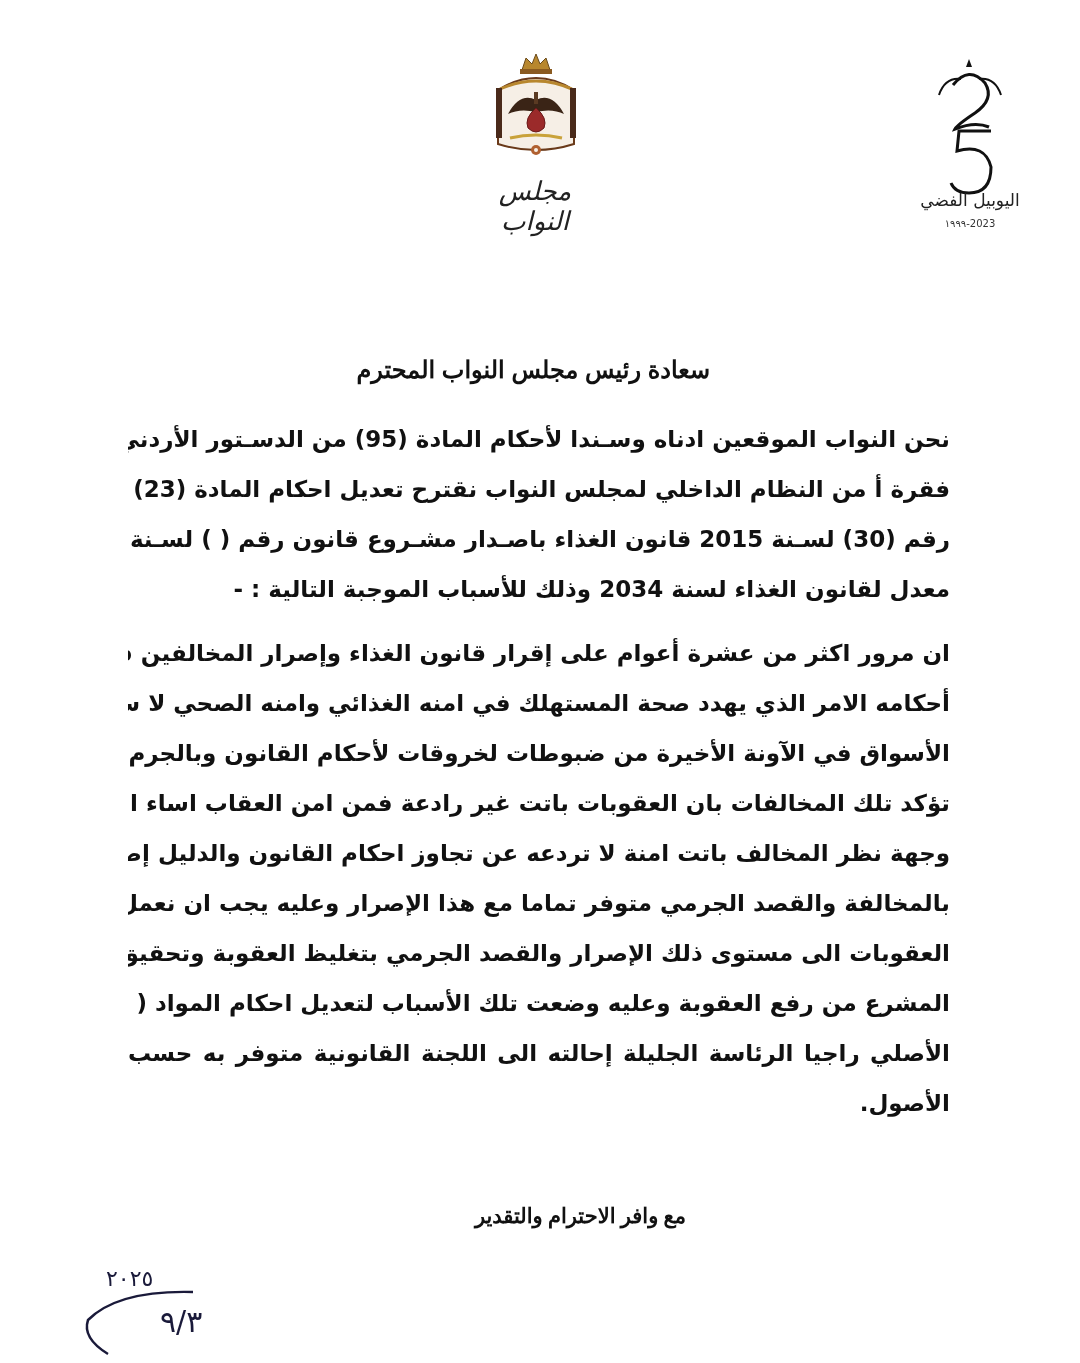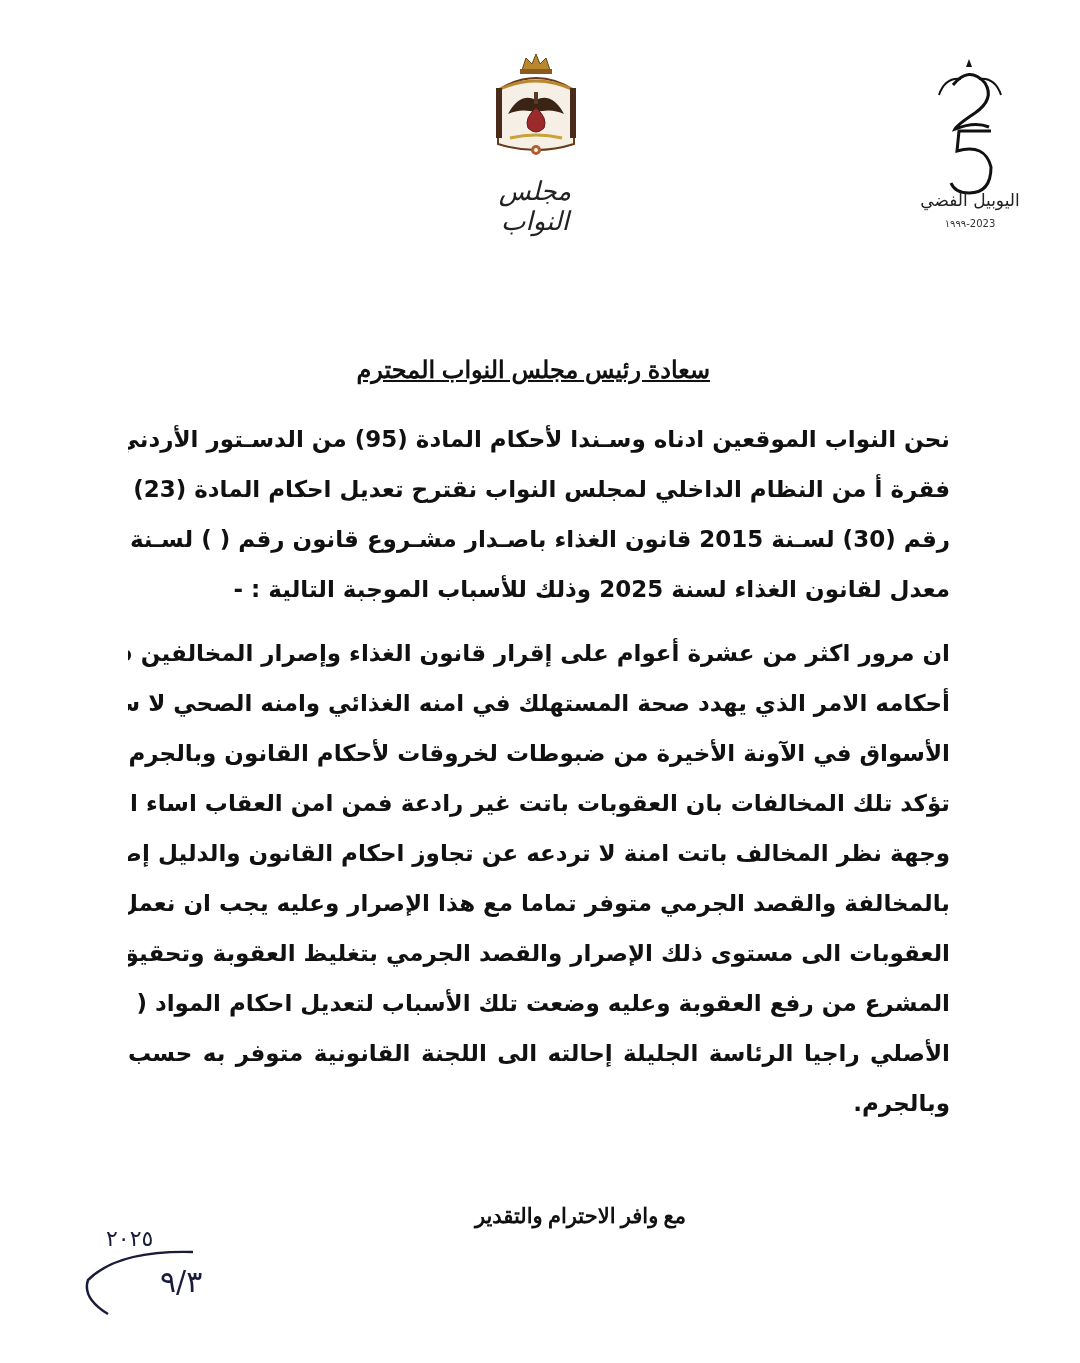--- a/index.html
+++ b/index.html
@@ -67,21 +67,20 @@
     .salutation {
       position: absolute;
       left: 300px; top: 356px;
       width: 410px;
       text-align: right;
       direction: rtl;
       font-family: "Liberation Sans", sans-serif;
       font-weight: bold;
       font-size: 24px;
       color: #111;
-      text-decoration: underline;
     }
     
     .para {
       position: absolute;
       left: 128px;
       width: 822px;
       direction: rtl;
       text-align: justify;
       text-align-last: right;
       font-family: "DejaVu Sans", sans-serif;
@@ -111,21 +110,21 @@
       direction: rtl;
       text-align: right;
       font-family: Liberation Serif, serif;
       font-weight: bold;
       font-size: 21px;
       color: #111;
     }
     
     .handwritten {
       position: absolute;
-      left: 78px; top: 1222px;
+      left: 78px; top: 1262px;
       width: 180px; height: 100px;
     }
   </style>
 </head>
 <body>
 
 <div class="page">
 
   <div class="crest">
     <svg width="96" height="120" viewBox="0 0 96 120">
@@ -166,34 +165,34 @@
   </div>
   <div class="jubilee-caption">اليوبيل الفضي</div>
   <div class="jubilee-years">١٩٩٩-2023</div>
 
   <div class="salutation">سعادة رئيس مجلس النواب المحترم</div>
 
   <div class="para para1">
     <span class="line">نحن النواب الموقعين ادناه وسـندا لأحكام المادة (95) من الدسـتور الأردني والمادة (75)</span>
     <span class="line">فقرة أ من النظام الداخلي لمجلس النواب نقترح تعديل احكام المادة (23) من احكام قانون</span>
     <span class="line">رقم (30) لسـنة 2015 قانون الغذاء باصـدار مشـروع قانون رقم ( ) لسـنة 2025 قانون</span>
-    <span class="line last">معدل لقانون الغذاء لسنة 2025 وذلك للأسباب الموجبة التالية : -</span>
+    <span class="line last">معدل لقانون الغذاء لسنة 2034 وذلك للأسباب الموجبة التالية : -</span>
   </div>
 
   <div class="para para2">
     <span class="line">ان مرور اكثر من عشرة أعوام على إقرار قانون الغذاء وإصرار المخالفين قصدا على تجاوز</span>
     <span class="line">أحكامه الامر الذي يهدد صحة المستهلك في امنه الغذائي وامنه الصحي لا سيما ما شهدته</span>
     <span class="line">الأسواق في الآونة الأخيرة  من ضبوطات لخروقات لأحكام القانون وبالجرم المشهود مما</span>
     <span class="line">تؤكد تلك المخالفات بان العقوبات باتت غير رادعة فمن امن العقاب اساء الادب فالعقوبات في</span>
     <span class="line">وجهة نظر المخالف باتت امنة لا تردعه عن تجاوز احكام القانون والدليل إصراره على السير</span>
     <span class="line">بالمخالفة  والقصد الجرمي متوفر تماما مع هذا الإصرار وعليه يجب ان نعمل على رفع</span>
     <span class="line">العقوبات الى مستوى ذلك الإصرار والقصد الجرمي بتغليظ العقوبة وتحقيق الردع العام ومقصد</span>
     <span class="line">المشرع من رفع العقوبة وعليه وضعت تلك الأسباب لتعديل  احكام المواد ( 23) من القانون</span>
     <span class="line">الأصلي راجيا الرئاسة الجليلة إحالته الى اللجنة القانونية متوفر به حسب</span>
-    <span class="line last">وبالجرم.</span>
+    <span class="line last">الأصول.</span>
   </div>
 
   <div class="closing">مع وافر الاحترام والتقدير</div>
 
   <div class="handwritten">
     <svg width="180" height="100" viewBox="0 0 180 100">
 
       <text x="28" y="24" font-family="DejaVu Sans, sans-serif" font-size="22" fill="#1a1a3a">٢٠٢٥</text>
 
       <path d="M115 30 Q40 28 10 58 Q4 76 30 92" fill="none" stroke="#1a1a3a" stroke-width="2.5"></path>

